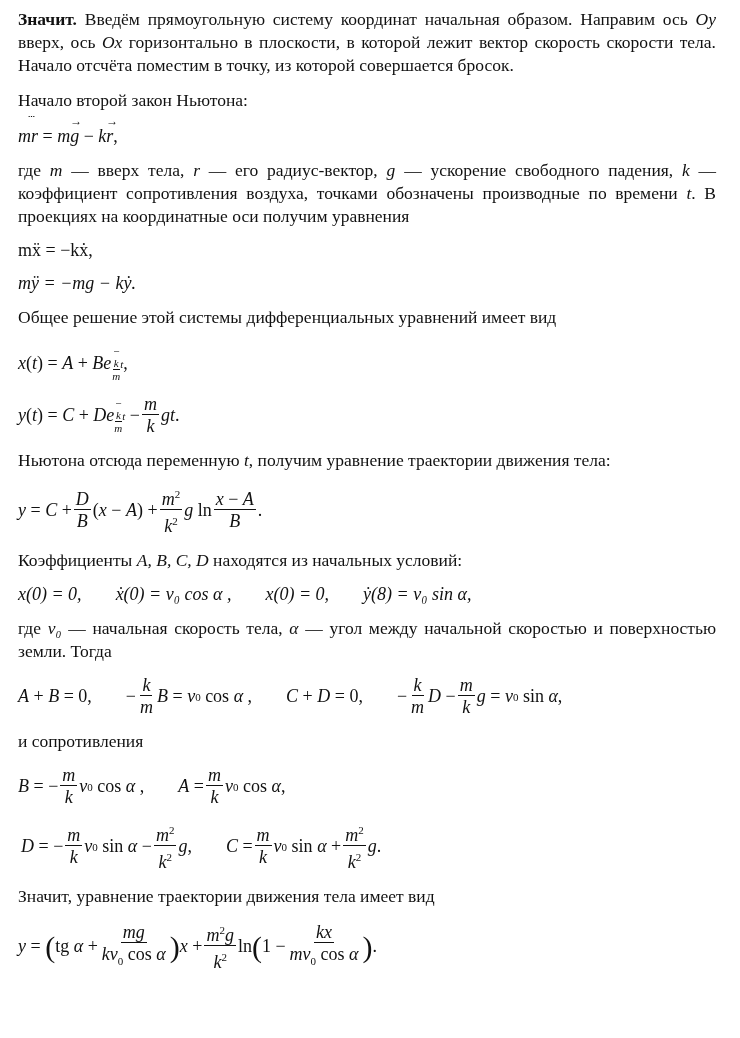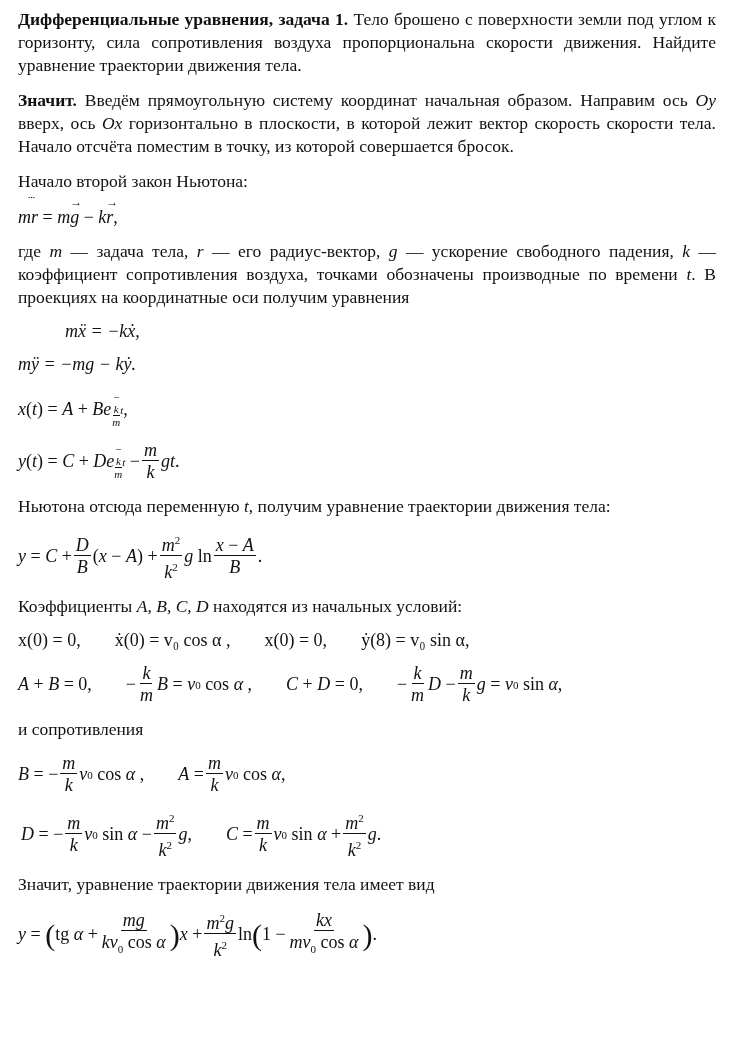--- a/index.html
+++ b/index.html
@@ -24,56 +24,53 @@
   .supfrac .num { border-bottom: 1px solid #111; padding: 0 1px; }
   .big { font-size: 30px; font-style: normal; line-height: 20px; }
   .acc { position: relative; display: inline-block; }
   .acc .mark { position: absolute; left: 0; right: 0; top: -12px; text-align: center; font-style: normal; font-size: 12px; }
 </style>
 </head>
 <body>
 
 <div class="page">
 
-  <p class="blk">
-    <b>Дифференциальные уравнения, задача 1.</b>
-    <span>Тело брошено с поверхности земли под углом к горизонту, сила сопротивления воздуха пропорциональна скорости движения. Найдите уравнение траектории движения тела.</span>
-  </p>
 
   <p class="blk">
     <b>Значит.</b>
     <span>Введём прямоугольную систему координат начальная образом. Направим ось</span>
     <i>Oy</i>
     <span>вверх, ось</span>
     <i>Ox</i>
     <span>горизонтально в плоскости, в которой лежит вектор скорость скорости тела. Начало отсчёта поместим в точку, из которой совершается бросок.</span>
   </p>
 
   <p class="blk">Начало второй закон Ньютона:</p>
 
   <div class="eq" style="margin-top:14px;">
     <i>m</i><span class="acc"><i>r</i><span class="mark">⃛</span></span>&nbsp;=&nbsp;<i>m</i><span class="acc"><i>g</i><span class="mark">→</span></span>&nbsp;−&nbsp;<i>k</i><span class="acc"><i>r</i><span class="mark">→</span></span>,
   </div>
 
   <p class="blk">
     <span>где</span>
     <i>m</i>
-    <span>— задача тела,</span>
+    <span>— вверх тела,</span>
     <i>r</i>
     <span>— его радиус-вектор,</span>
     <i>g</i>
     <span>— ускорение свободного падения,</span>
     <i>k</i>
     <span>— коэффициент сопротивления воздуха, точками обозначены производные по времени</span>
     <i>t</i><span>. В проекциях на координатные оси получим уравнения</span>
   </p>
 
-  <div class="eq" style="font-style:italic;margin-left:47px;">mẍ = −kẋ,</div>
+  <div class="eq" style="">mẍ = −kẋ,</div>
   <div class="eq" style="font-style:italic;">mÿ = −mg − kẏ.</div>
 
+  <p class="blk">Общее решение этой системы дифференциальных уравнений имеет вид</p>
 
   <div class="eq" style="margin-top:16px;">
     <i>x</i>(<i>t</i>)&nbsp;=&nbsp;<i>A</i>&nbsp;+&nbsp;<i>Be</i>
     <span class="supfrac" style="margin-left:1px;">−<span style="display:inline-flex;flex-direction:column;align-items:center;">
           <span class="num"><i>k</i></span>
           <span><i>m</i></span>
         </span></span><span class="sup" style="vertical-align:12px;"><i>t</i></span>,
   </div>
 
   <div class="eq" style="margin-top:12px;">
@@ -108,30 +105,37 @@
         <span class="den"><i>B</i></span>
       </span>.
   </div>
 
   <p class="blk">
     <span>Коэффициенты</span>
     <i>A, B, C, D</i>
     <span>находятся из начальных условий:</span>
   </p>
 
-  <div class="eq" style="">
+  <div class="eq" style="font-style:italic;">
     <span>x(0) = 0,</span>
       <span class="gap"></span>
     <span>ẋ(0) = v₀ cos α ,</span>
       <span class="gap"></span>
     <span>x(0) = 0,</span>
       <span class="gap"></span>
     <span>ẏ(8) = v₀ sin α,</span>
   </div>
 
+  <p class="blk">
+    <span>где</span>
+    <i>v₀</i>
+    <span>— начальная скорость тела,</span>
+    <i>α</i>
+    <span>— угол между начальной скоростью и поверхностью земли. Тогда</span>
+  </p>
 
   <div class="eq">
     <i>A</i>&nbsp;+&nbsp;<i>B</i>&nbsp;=&nbsp;0,<span class="gap"></span>
     −<span class="frac">
         <span class="num"><i>k</i></span>
         <span class="den"><i>m</i></span>
       </span><i>B</i>&nbsp;=&nbsp;<i>v</i><span class="sub">0</span>&nbsp;cos&nbsp;<i>α</i>&nbsp;,<span class="gap"></span>
     <i>C</i>&nbsp;+&nbsp;<i>D</i>&nbsp;=&nbsp;0,<span class="gap"></span>
     −<span class="frac">
         <span class="num"><i>k</i></span>

